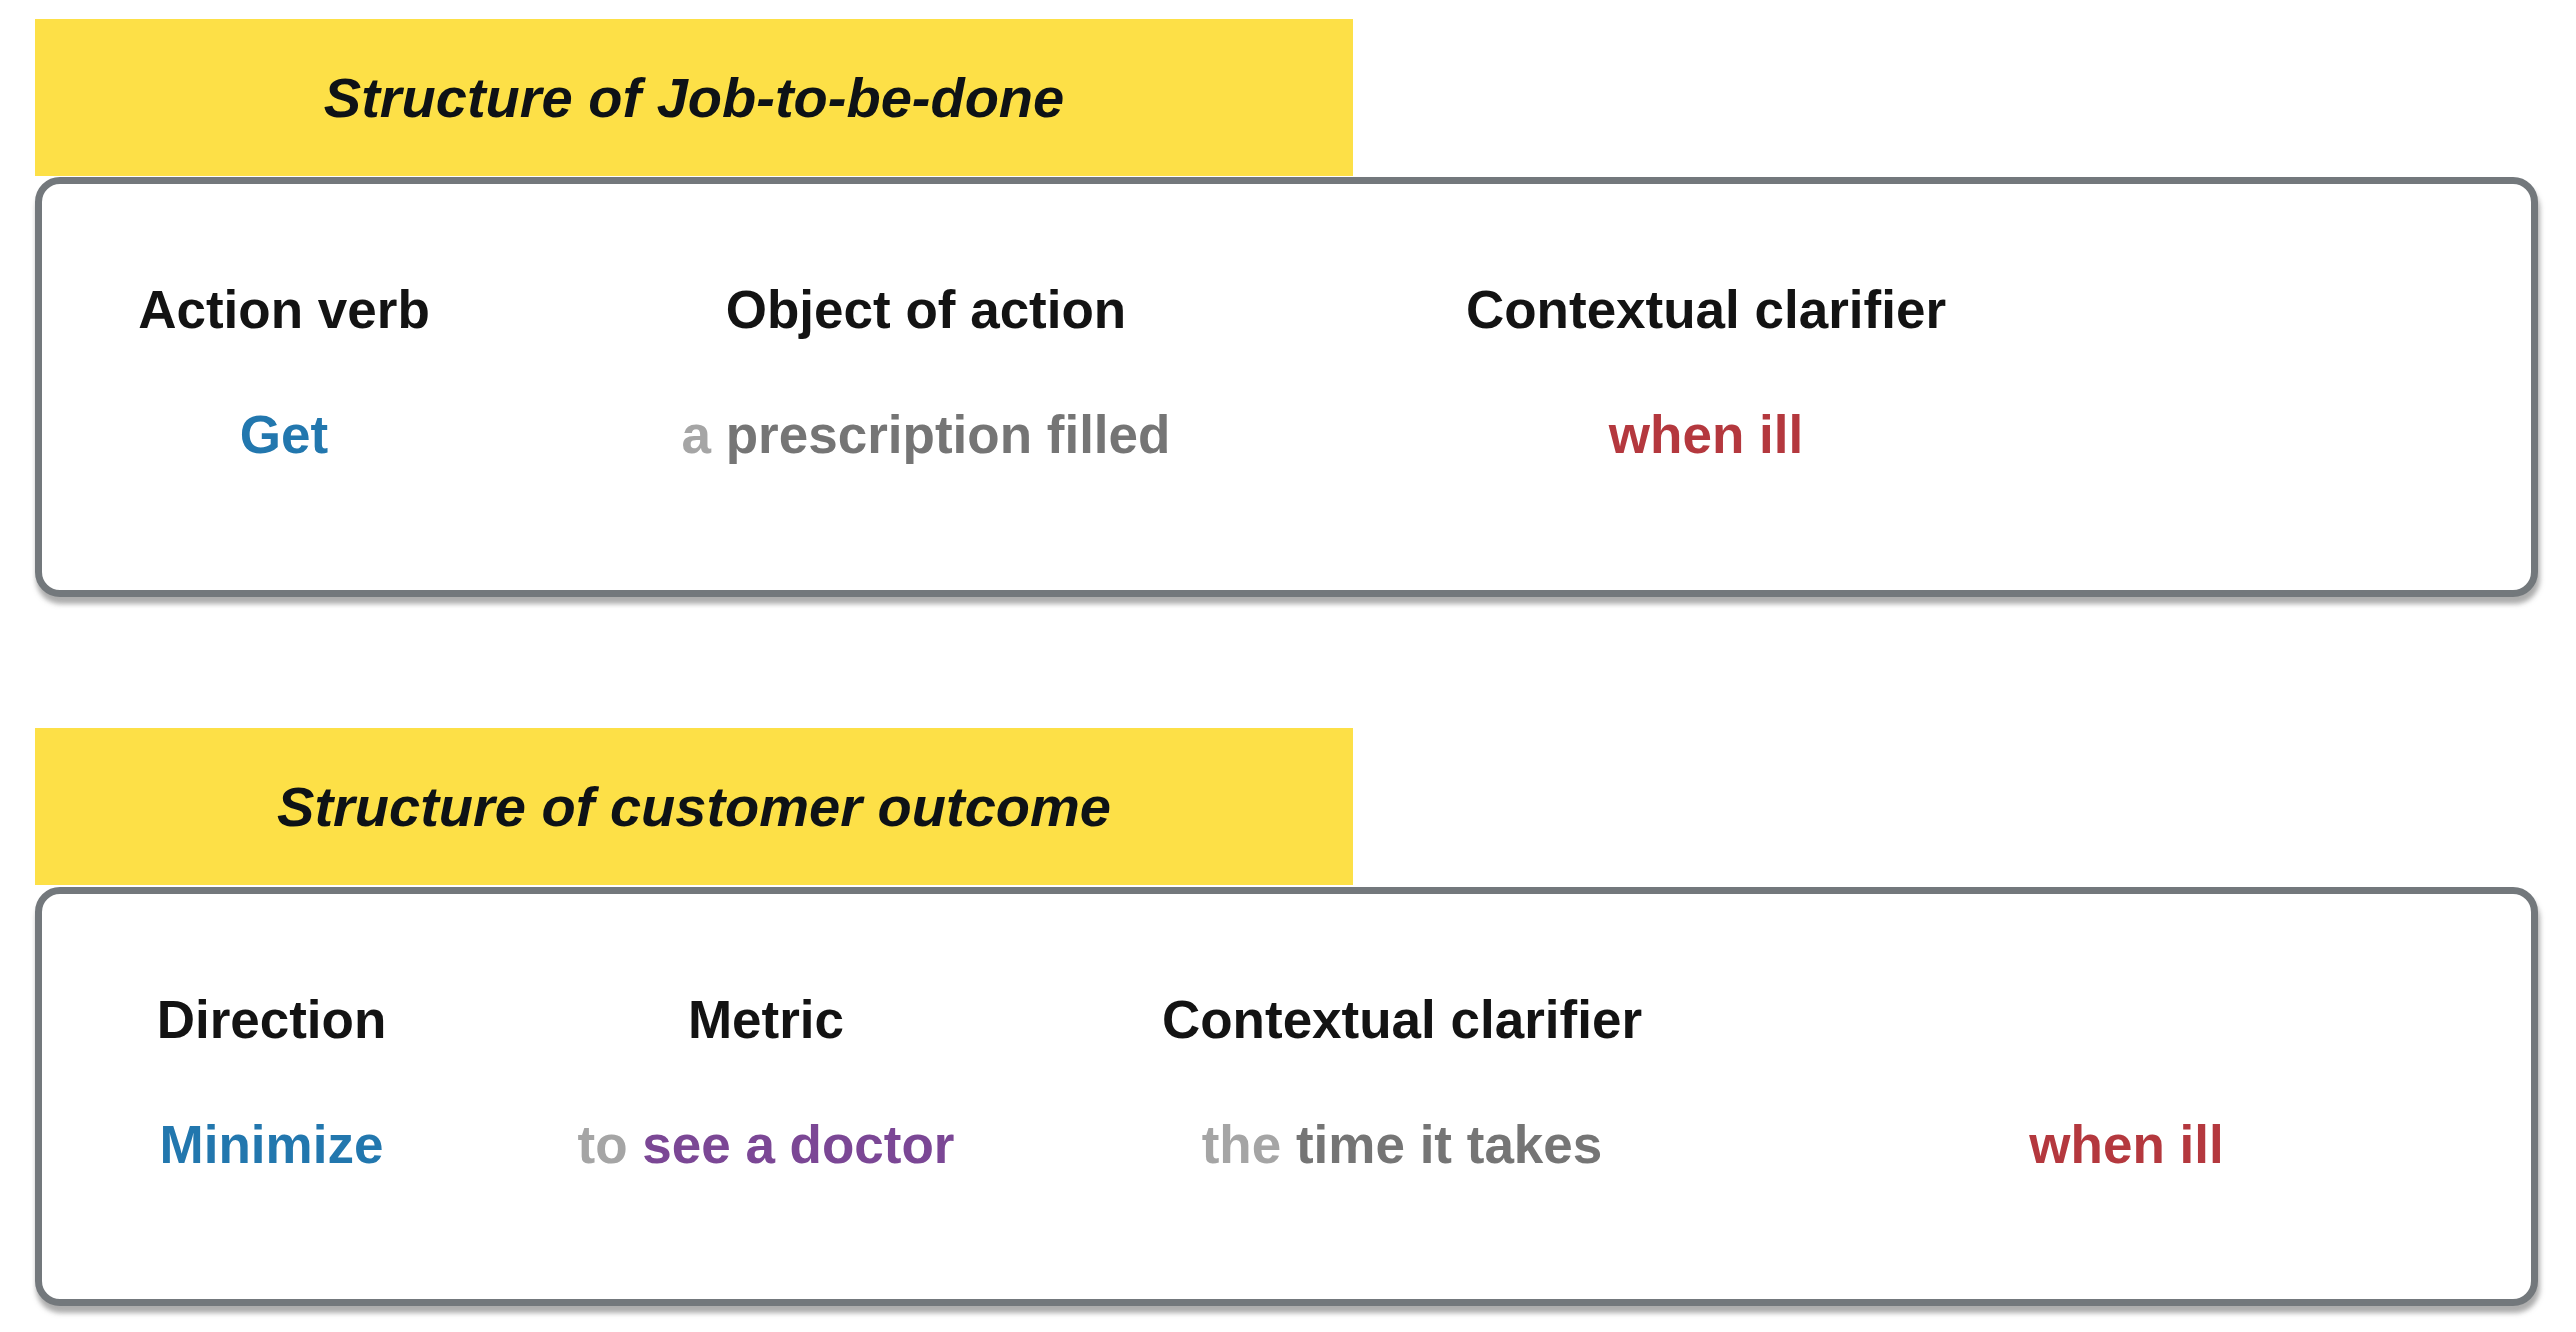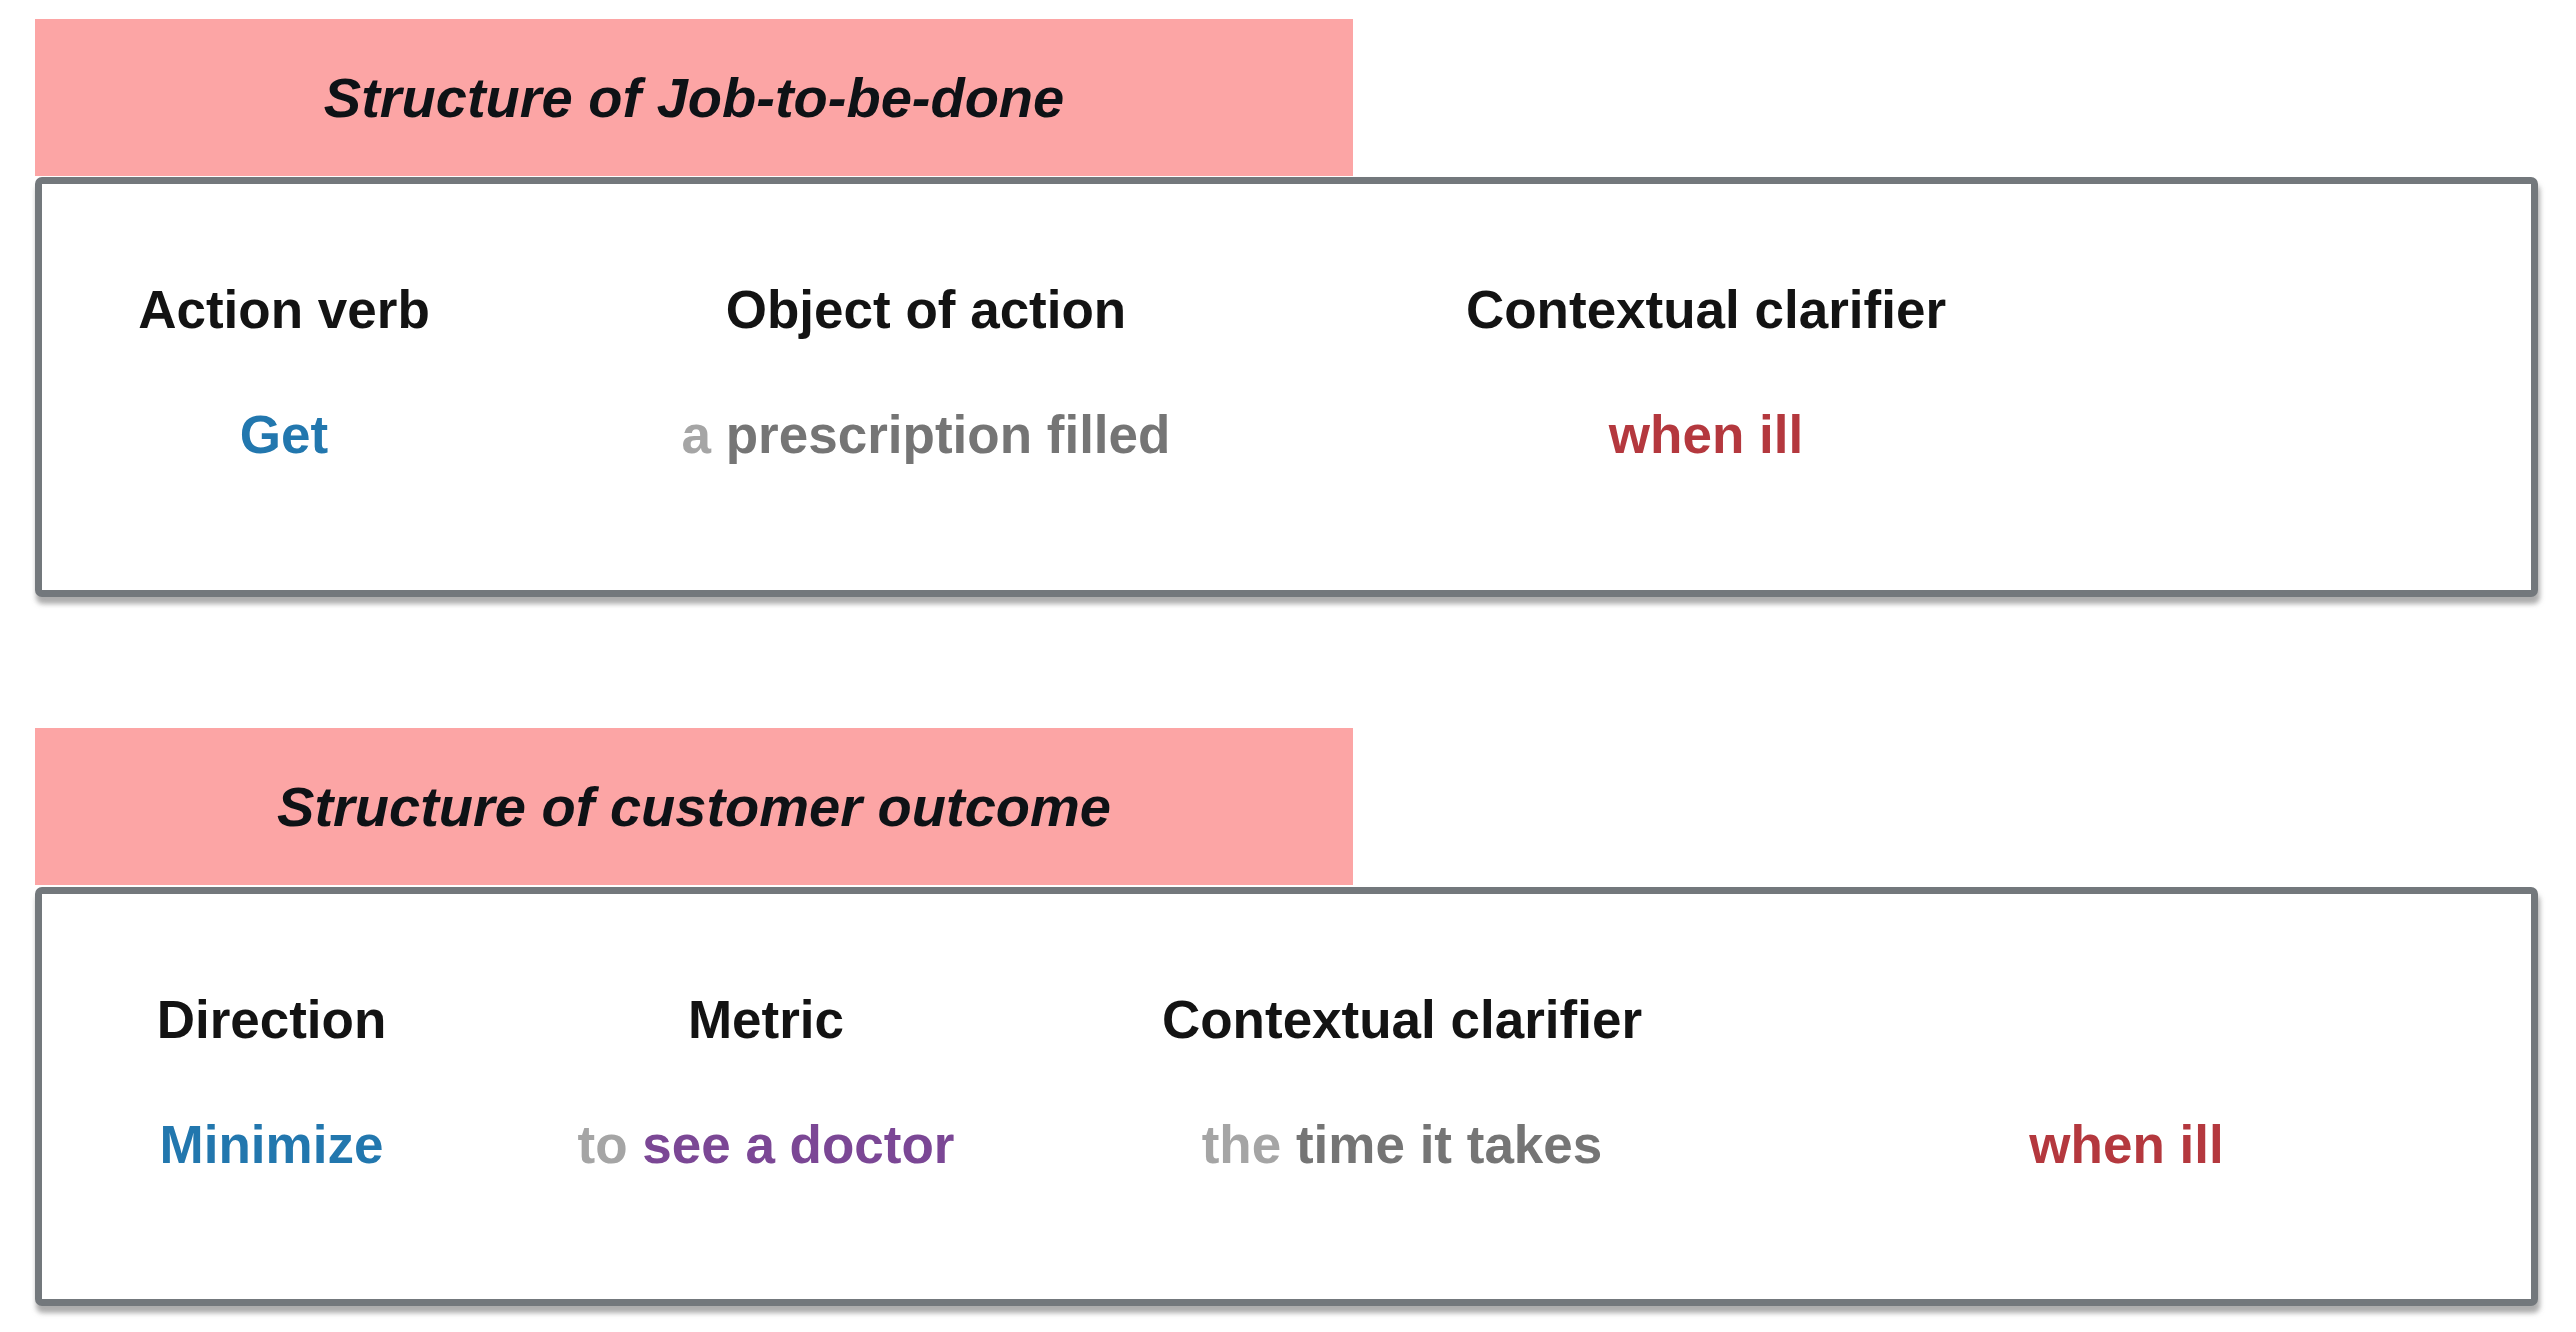--- a/index.html
+++ b/index.html
@@ -8,21 +8,21 @@
     background:#ffffff;
     font-family:"Liberation Sans", sans-serif;
     position:relative;
     overflow:hidden;
   }
   .tab {
     position:absolute;
     left:35px;
     width:1318px;
     height:157px;
-    background:#fca5a5;
+    background:#fde047;
     display:flex;
     align-items:center;
     justify-content:center;
     z-index:2;
   }
   .tab .tab-title {
     font-size:56px;
     font-weight:bold;
     font-style:italic;
     color:#0e1216;
@@ -30,21 +30,21 @@
     white-space:nowrap;
   }
   .tab1 { top:19.4px; }
   .tab2 { top:728px; }
   .box {
     position:absolute;
     left:35px;
     width:2489px;
     background:#ffffff;
     border:7px solid #73787c;
-    border-radius:7px;
+    border-radius:25px;
     box-shadow:1.8px 7px 5.3px rgba(105,105,105,0.55);
     z-index:1;
   }
   .box1 { top:177px; height:406px; }
   .box2 { top:887px; height:405px; }
   .grid { display:grid; }
   .grid-3 { grid-template-columns:484px 800px 760px 1fr; }
   .grid-4 { grid-template-columns:459px 530px 742px 707px 1fr; }
   .row-headers { margin-top:95px; }
   .row-values { margin-top:64px; }

